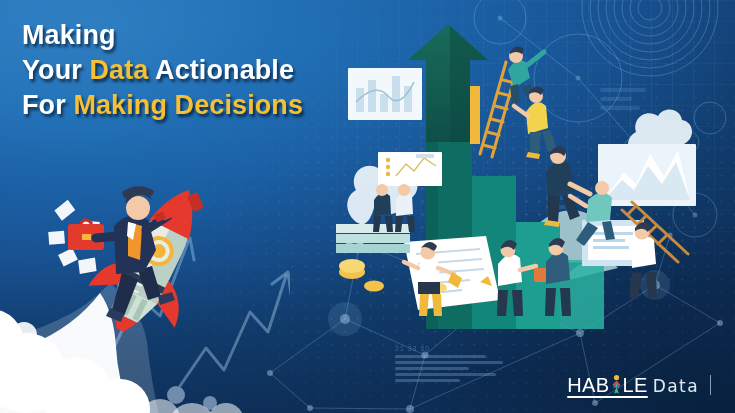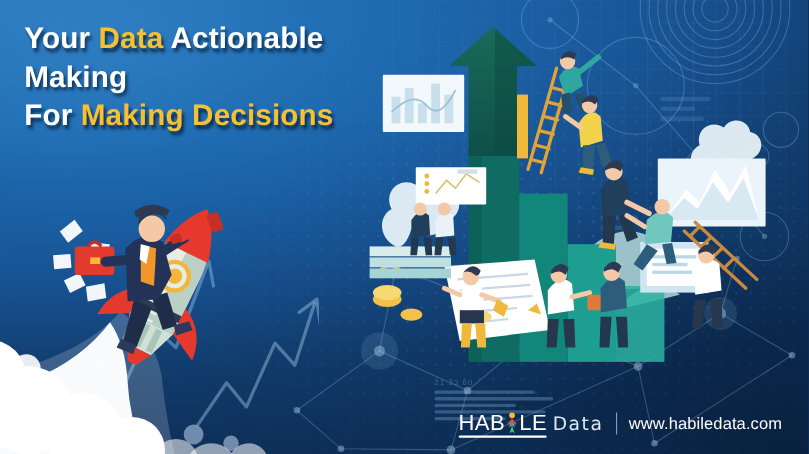--- a/index.html
+++ b/index.html
@@ -458,22 +458,22 @@
     </g>
     <g fill="#c3d6ef" fill-opacity=".55">
       <circle cx="196" cy="118" r="9"></circle>
         <circle cx="230" cy="126" r="7"></circle>
     </g>
   </svg>
 
   <div class="layer nofx" id="bg-vignette"></div>
 
   <div id="headline">
+    <div class="hl-line hl-1">Making</div>
     <div class="hl-line"><span>Your </span><span class="em">Data</span><span> Actionable</span></div>
-    <div class="hl-line hl-1">Making</div>
     <div class="hl-line"><span>For </span><span class="em">Making Decisions</span></div>
   </div>
 
   <div id="footer-brand">
     <div id="logo-lockup">
       <div id="logo-habile-wrap">
         <span class="logo-hab">HAB</span>
         <span id="logo-figure-icon">
           <svg viewBox="0 0 11 22" width="11" height="22">
             <circle cx="5.5" cy="3.6" r="2.6" fill="#f0b93c"></circle>
@@ -481,16 +481,15 @@
             <path d="M5.5 9.4 L8.8 14.4 L5.5 13 L2.2 14.4 Z" fill="#3aa4c8"></path>
             <path d="M5.5 12.6 L7.8 19.8 L5.5 18.4 L3.2 19.8 Z" fill="#4cb87f"></path>
           </svg>
         </span>
         <span class="logo-le">LE</span>
         <span id="logo-underline"></span>
       </div>
       <span id="logo-data">Data</span>
     </div>
     <div id="footer-divider"></div>
-    <div id="footer-url">www.habiledata.com</div>
   </div>
 
 </div>
 
 </body></html>

